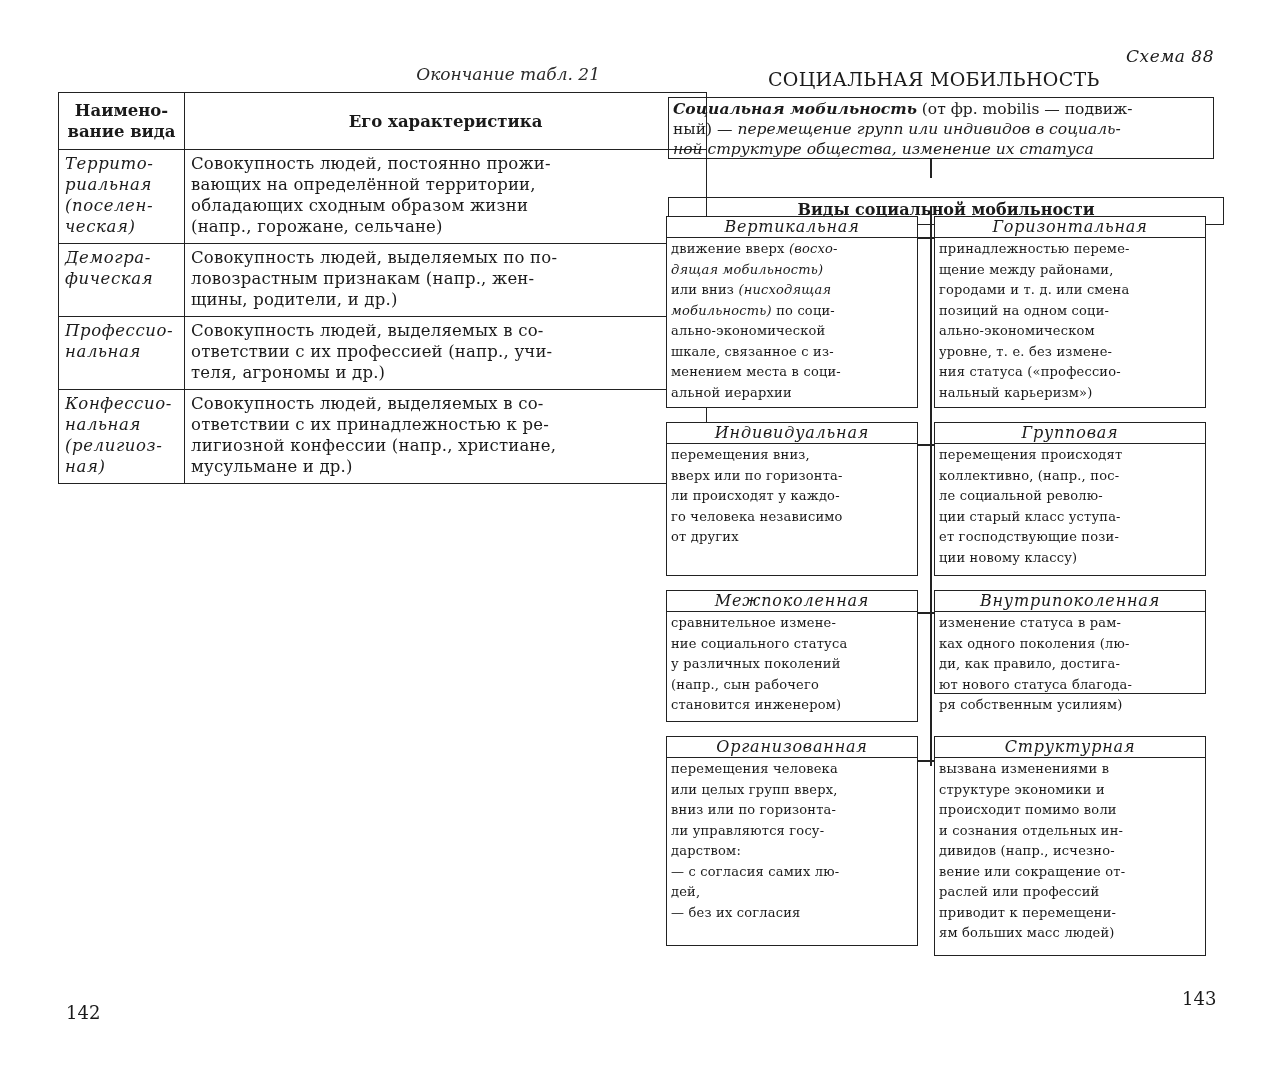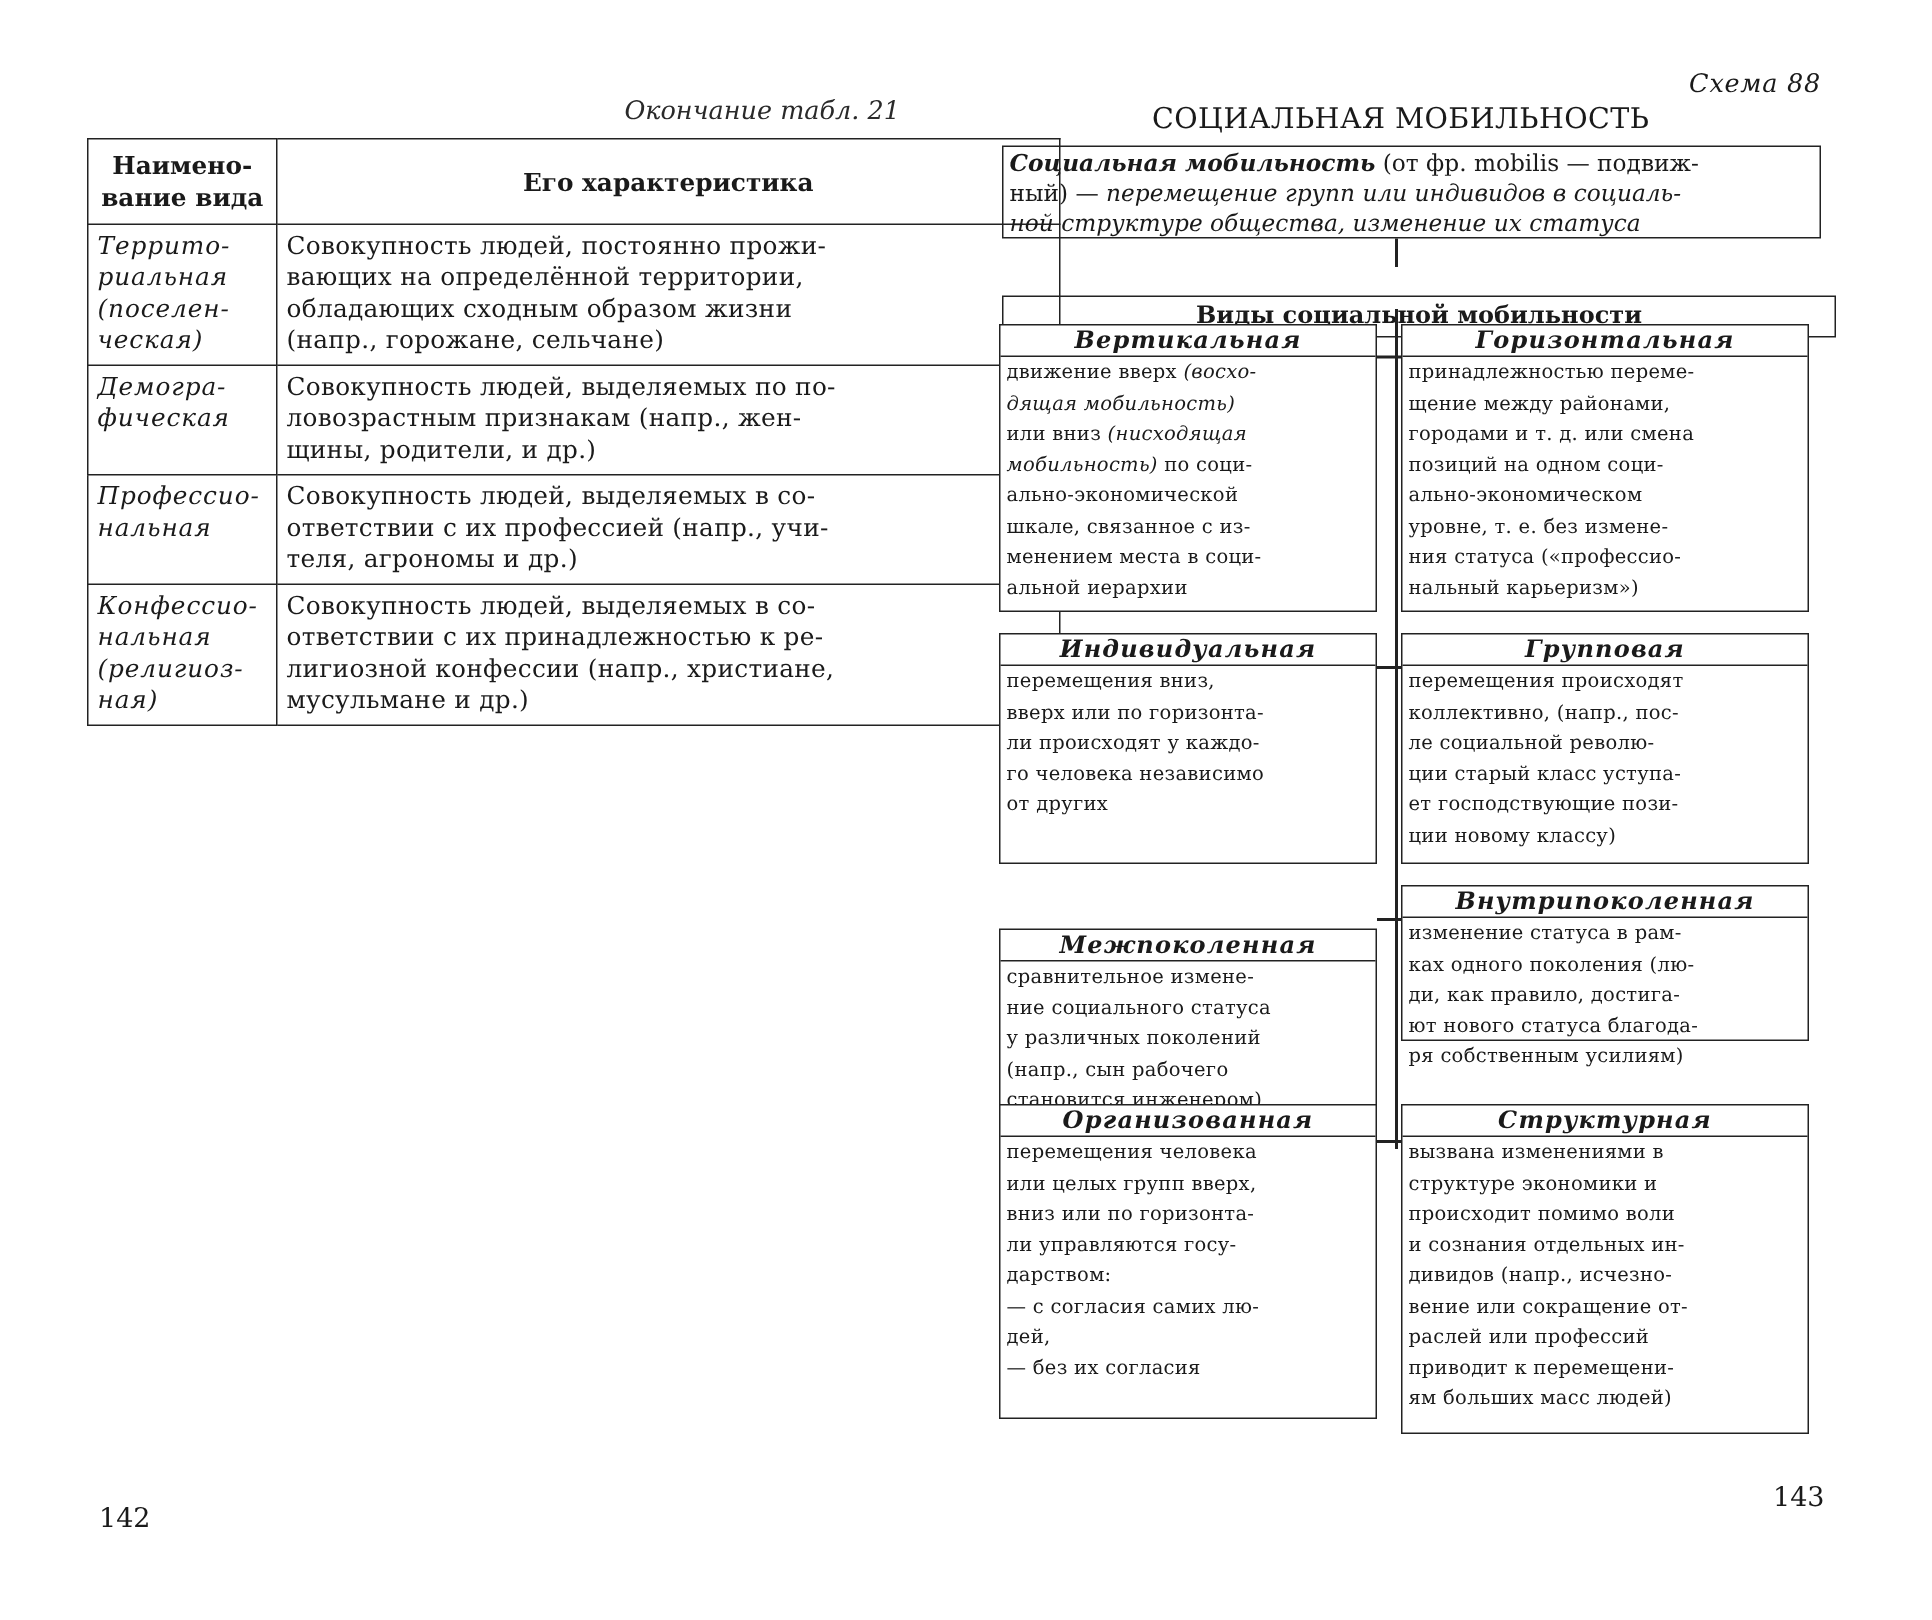--- a/index.html
+++ b/index.html
@@ -137,21 +137,21 @@
     .mbox {
       position: absolute;
       border: 1.6px solid #222;
       box-sizing: border-box;
       background: #fff;
     }
     .mbox .mhead {
       border-bottom: 1.6px solid #222;
       text-align: center;
       font-style: italic;
-      font-weight: bold;
+      font-weight: normal;
       font-size: 16px;
       line-height: 20px;
       height: 20px;
       letter-spacing: 0.8px;
     }
     .mbox .mbody {
       padding: 1px 4px;
       font-size: 13px;
       line-height: 20.5px;
       letter-spacing: 0.2px;
@@ -303,21 +303,21 @@
     <div class="mbody">
       <span class="line">перемещения происходят</span>
       <span class="line">коллективно, (напр., пос-</span>
       <span class="line">ле социальной револю-</span>
       <span class="line">ции старый класс уступа-</span>
       <span class="line">ет господствующие пози-</span>
       <span class="line">ции новому классу)</span>
     </div>
   </div>
 
-  <div class="mbox col-left" style="top:590px;height:132px;margin-top:29px;">
+  <div class="mbox col-left" style="top:590px;height:132px;">
     <div class="mhead">Межпоколенная</div>
     <div class="mbody">
       <span class="line">сравнительное измене-</span>
       <span class="line">ние социального статуса</span>
       <span class="line">у различных поколений</span>
       <span class="line">(напр., сын рабочего</span>
       <span class="line">становится инженером)</span>
     </div>
   </div>
 

